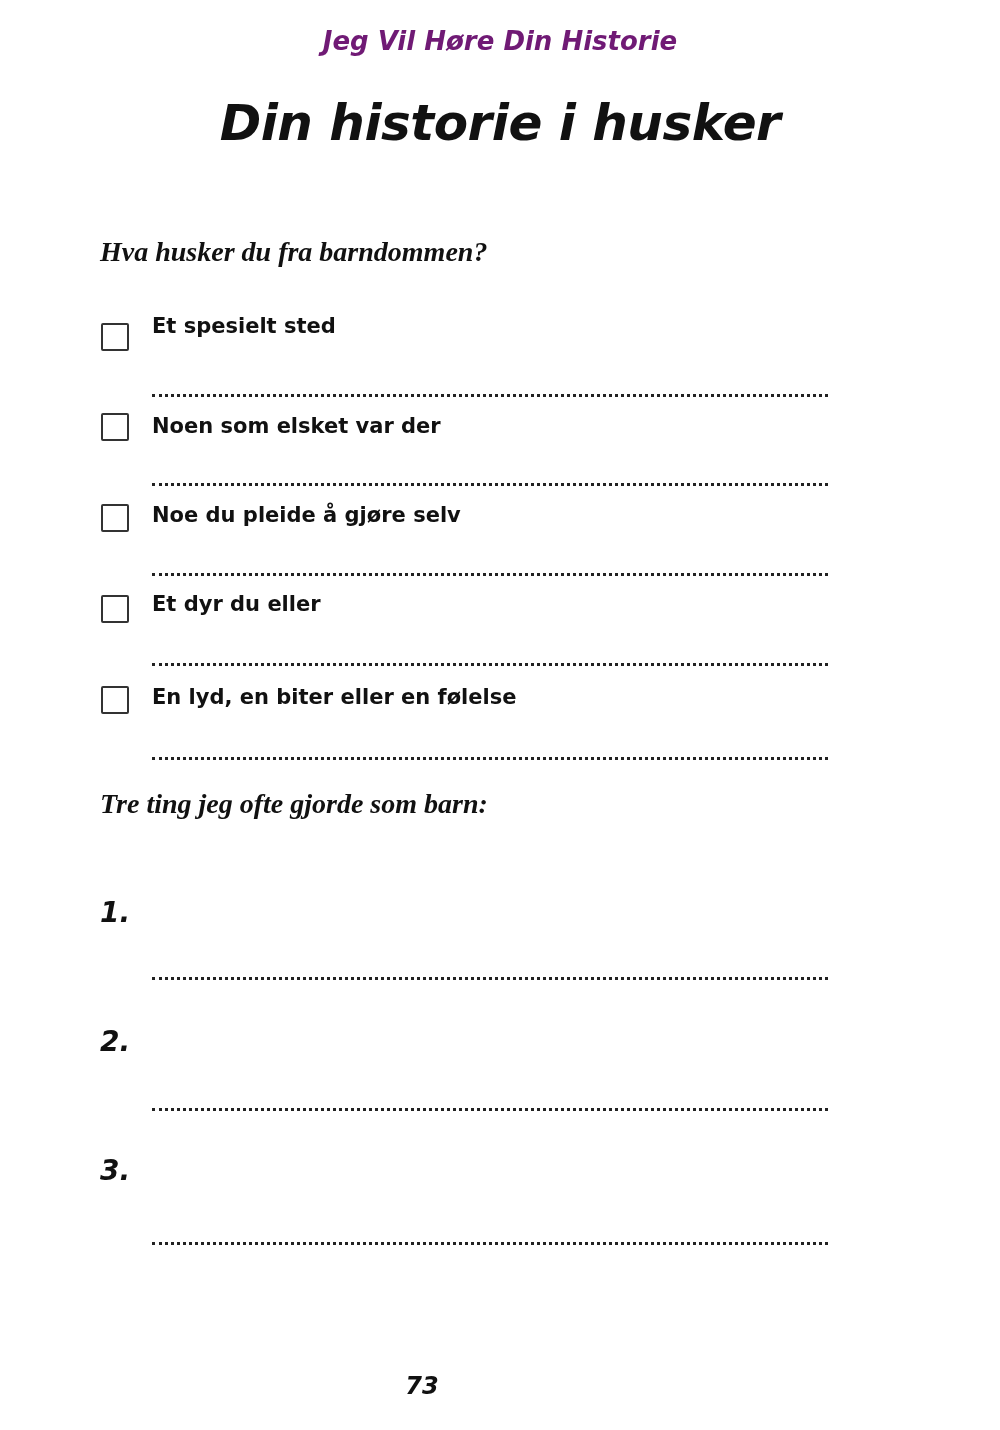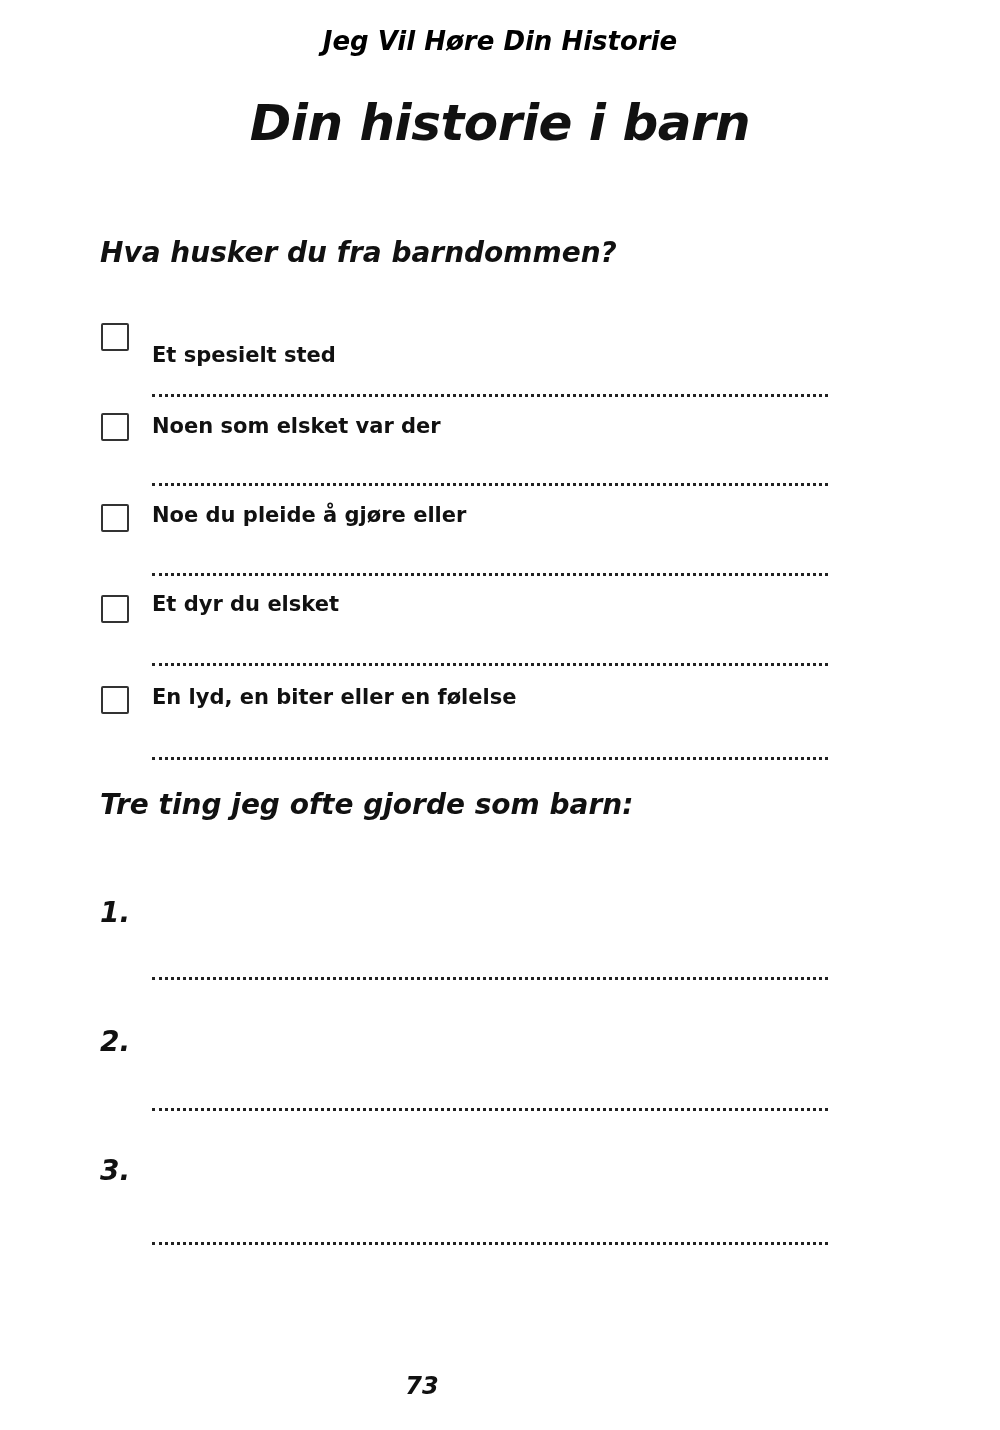--- a/index.html
+++ b/index.html
@@ -1,48 +1,48 @@
 <!DOCTYPE html>
 <html><head>
 <meta charset="utf-8">
 <style>
   html,body{margin:0;padding:0;background:#fff;}
   body{width:1000px;height:1430px;position:relative;overflow:hidden;color:#111;font-family:"DejaVu Sans","Liberation Sans",sans-serif;}
   .abs{position:absolute;}
-  .running{top:26px;left:0;width:1000px;text-align:center;font-size:26px;font-style:italic;font-weight:bold;color:#000000;}
+  .running{top:26px;left:0;width:1000px;text-align:center;font-size:26px;font-style:italic;font-weight:bold;color:#701a75;}
   .title{top:94px;left:0;width:1000px;text-align:center;font-size:50px;font-style:italic;font-weight:bold;letter-spacing:-0.5px;}
-  .section{left:100px;font-size:28px;font-style:italic;font-weight:bold;}
+  .section{left:100px;font-size:28px;font-style:italic;font-weight:bold;font-family:Liberation Serif, serif;}
   .cb{left:101px;width:24px;height:24px;border:2.5px solid #333;border-radius:2px;}
   .cblabel{left:152px;font-size:21px;font-weight:bold;}
   .dots{left:152px;width:676px;height:0;border-bottom:3px dotted #222;}
   .num{left:100px;font-size:28px;font-style:italic;font-weight:bold;}
   .page{top:1372px;left:0;width:844px;text-align:center;font-size:24px;font-style:italic;font-weight:bold;}
 </style>
 </head>
 <body>
 
 <div class="abs running">Jeg Vil Høre Din Historie</div>
-<div class="abs title">Din historie i barn</div>
+<div class="abs title">Din historie i husker</div>
 
 <div class="abs section" style="top:236px">Hva husker du fra barndommen?</div>
 
 <div class="abs cb" style="top:323px"></div>
-<div class="abs cblabel" style="top:343px">Et spesielt sted</div>
+<div class="abs cblabel" style="top:314px">Et spesielt sted</div>
 <div class="abs dots" style="top:394px"></div>
 
 <div class="abs cb" style="top:413px"></div>
 <div class="abs cblabel" style="top:414px">Noen som elsket var der</div>
 <div class="abs dots" style="top:483px"></div>
 
 <div class="abs cb" style="top:504px"></div>
-<div class="abs cblabel" style="top:503px">Noe du pleide å gjøre eller</div>
+<div class="abs cblabel" style="top:503px">Noe du pleide å gjøre selv</div>
 <div class="abs dots" style="top:573px"></div>
 
 <div class="abs cb" style="top:595px"></div>
-<div class="abs cblabel" style="top:592px">Et dyr du elsket</div>
+<div class="abs cblabel" style="top:592px">Et dyr du eller</div>
 <div class="abs dots" style="top:663px"></div>
 
 <div class="abs cb" style="top:686px"></div>
 <div class="abs cblabel" style="top:685px">En lyd, en biter eller en følelse</div>
 <div class="abs dots" style="top:757px"></div>
 
 <div class="abs section" style="top:788px">Tre ting jeg ofte gjorde som barn:</div>
 
 <div class="abs num" style="top:896px">1.</div>
 <div class="abs dots" style="top:977px"></div>

